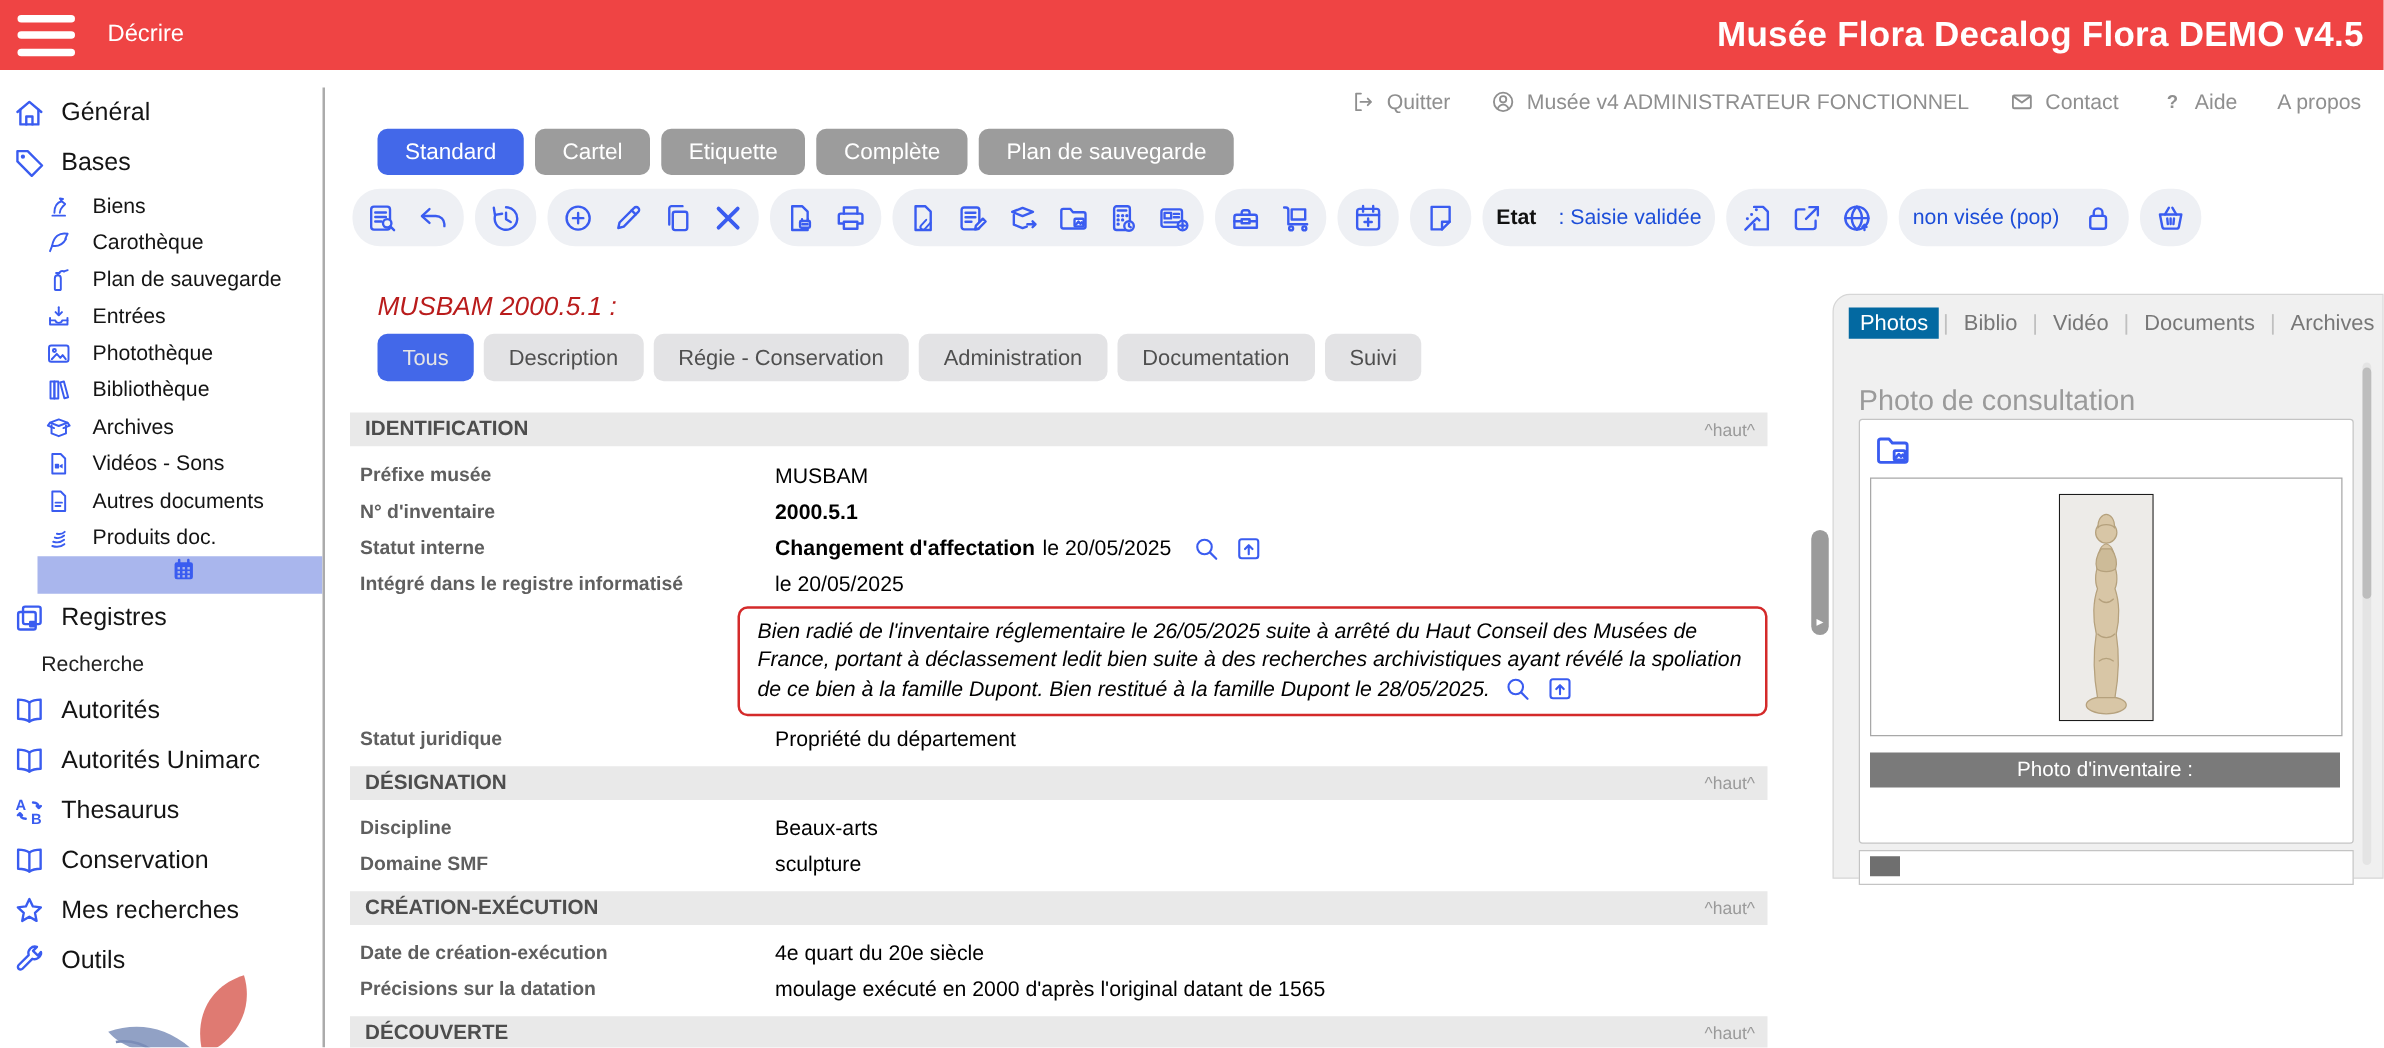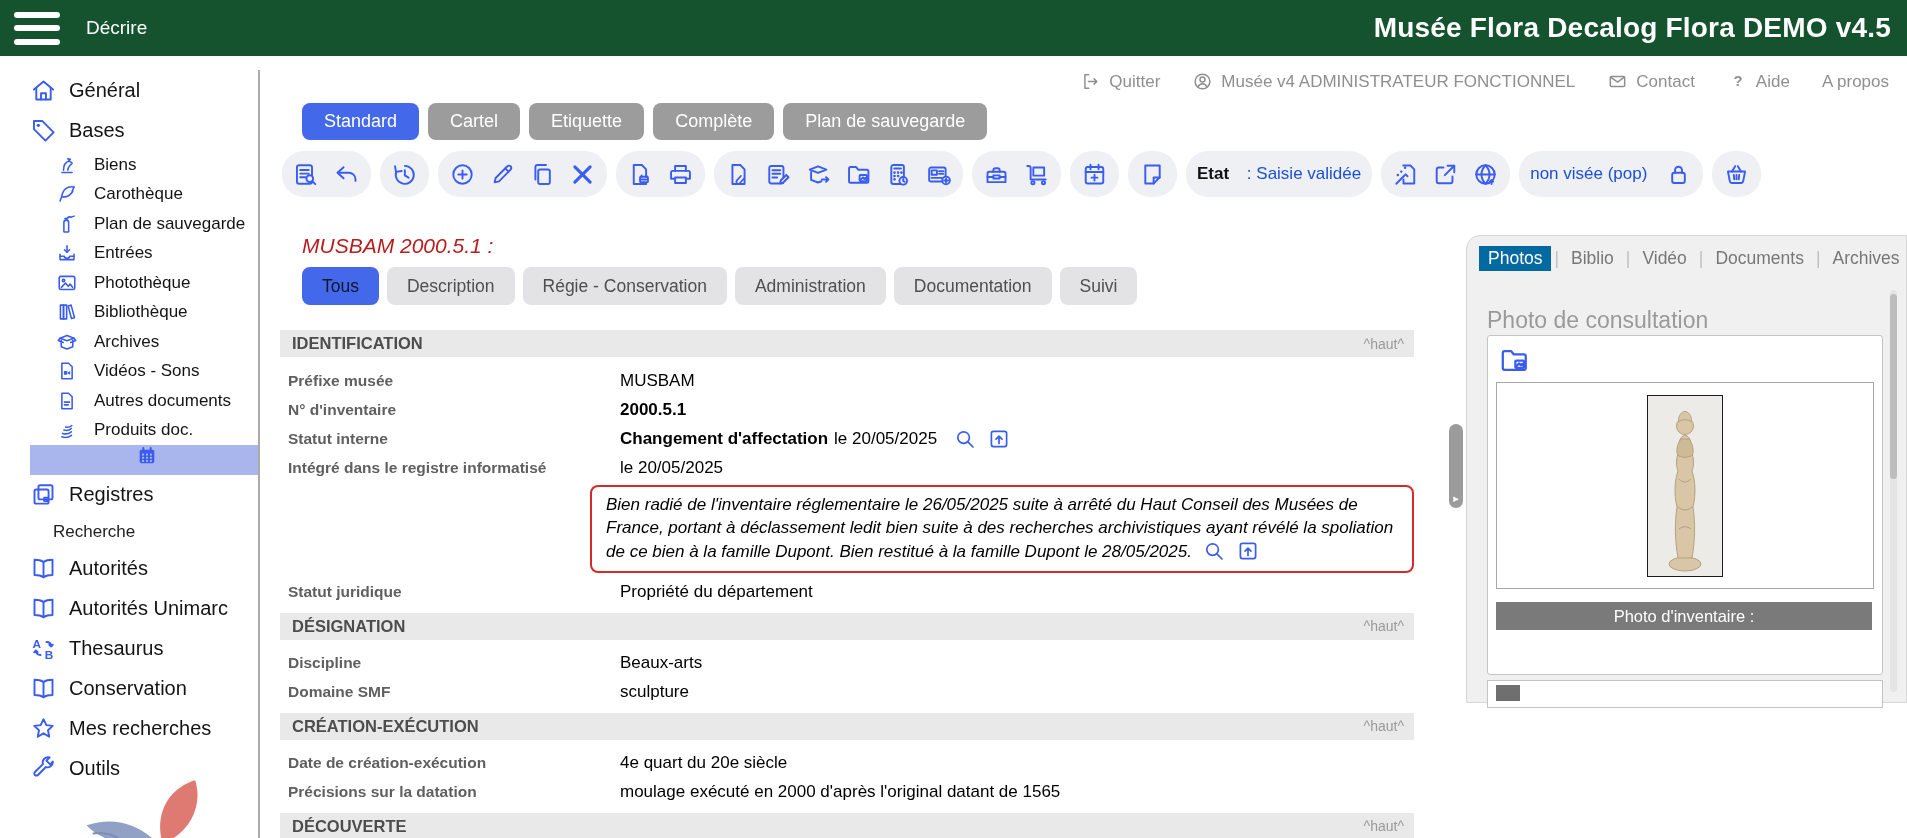--- a/index.html
+++ b/index.html
@@ -1,36 +1,36 @@
 <!DOCTYPE html>
 <html><head>
 <meta charset="utf-8">
 <style>
   html,body{margin:0;padding:0;}
   body{width:1907px;height:838px;overflow:hidden;position:relative;background:#fff;
        font-family:"Liberation Sans",sans-serif;color:#000;}
   
-  .topbar{position:absolute;left:0;top:0;width:100%;height:56px;background:#14532d;
+  .topbar{position:absolute;left:0;top:0;width:100%;height:56px;background:#ef4444;
           display:flex;align-items:center;color:#fff;}
   .burger{width:46px;height:33px;margin-left:14px;display:flex;flex-direction:column;
           justify-content:space-between;cursor:pointer;}
   .burger span{height:6px;background:#fff;border-radius:3px;}
   .tb-section{margin-left:26px;font-size:19px;}
   .tb-app{margin-left:auto;margin-right:16px;font-size:28px;font-weight:bold;letter-spacing:.2px;}
   
   .utility{position:absolute;top:71px;right:18px;display:flex;gap:32px;align-items:center;
            color:#8f8f8f;font-size:17px;}
   .ulink{display:flex;align-items:center;gap:8px;cursor:pointer;}
   .ui-icon{width:21px;height:21px;color:#8f8f8f;}
   .ui-icon:empty{display:none;}
   
   .sidebar{position:absolute;left:0;top:56px;width:258px;bottom:0;overflow:hidden;background:#fff;}
   .side-list{padding-top:14px;}
   .side-item{display:flex;align-items:center;height:40px;padding-left:10px;gap:12px;
-             font-size:20px;color:#141414;cursor:pointer;white-space:nowrap;margin-left:20px;}
+             font-size:20px;color:#141414;cursor:pointer;white-space:nowrap;}
   .side-icon{width:27px;height:27px;color:#3a5cf0;flex:none;}
   .side-item.sub{height:29.5px;padding-left:36px;gap:16px;font-size:17px;}
   .side-item.sub .side-icon{width:22px;height:22px;}
   .side-item.selected{background:#a9b6ed;color:#fff;margin-left:30px;padding-left:6px;flex-direction:column;}
   .side-item.plain{height:34px;padding-left:33px;font-size:17px;color:#222;}
   .divider{position:absolute;left:258px;top:70px;bottom:0;width:2px;background:#ababab;}
   .logo{position:absolute;left:64px;bottom:-6px;width:205px;height:66px;}
   
   .main{position:absolute;left:260px;top:56px;width:1160px;}
   .view-tabs{margin:47px 0 0 42px;display:flex;gap:9px;}
@@ -40,21 +40,21 @@
   .toolbar{margin:11px 0 0 22px;display:flex;gap:9px;align-items:center;width:max-content;}
   .tgroup{background:#eef0f4;border-radius:22px;height:46px;display:flex;align-items:center;
           padding:0 11px;gap:13px;}
   .tbtn{width:27px;height:27px;color:#3a5cf0;cursor:pointer;}
   .chip-bold{font-weight:bold;font-size:17px;color:#111;white-space:pre;}
   .chip-rest{font-size:17px;color:#1d4ed8;white-space:pre;}
   .record-title{margin:37px 0 0 42px;font-size:21px;color:#b91c1c;font-style:italic;}
   .record-tabs{margin:9px 0 0 42px;display:flex;gap:8px;}
   .rtab{height:38px;border-radius:8px;background:#e3e3e5;color:#4f4f4f;font-size:17.5px;
         display:flex;align-items:center;padding:0 20px;cursor:pointer;}
-  .rtab.active{background:#4368e9;color:#0f172a;}
+  .rtab.active{background:#4368e9;color:#e5e5e5;}
   .section-bar{margin:6px 0 9px 20px;width:1134px;height:27px;background:#e9e9e9;
                display:flex;align-items:center;justify-content:space-between;
                padding:0 10px 0 12px;box-sizing:border-box;}
   .section:first-child .section-bar{margin-top:25px;}
   .section-title{font-weight:bold;color:#4d4d4d;font-size:16.5px;}
   .haut{color:#9a9a9a;font-size:14px;cursor:pointer;}
   .field-row{display:flex;align-items:center;height:29px;padding-left:28px;font-size:17px;}
   .field-label{width:332px;flex:none;font-weight:bold;color:#5f5f5f;font-size:15.5px;}
   .field-value{color:#000;display:flex;align-items:center;gap:6px;}
   .field-value.strong{font-weight:bold;}

